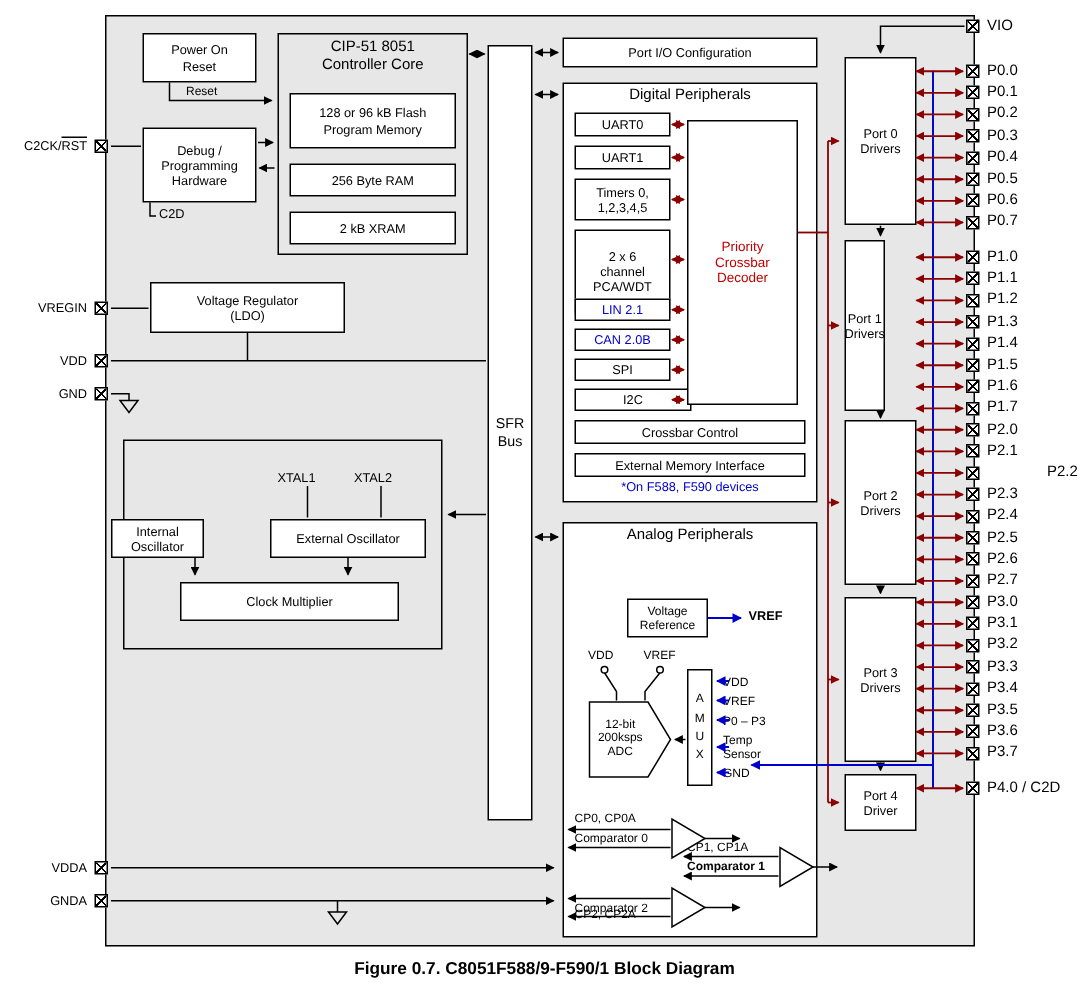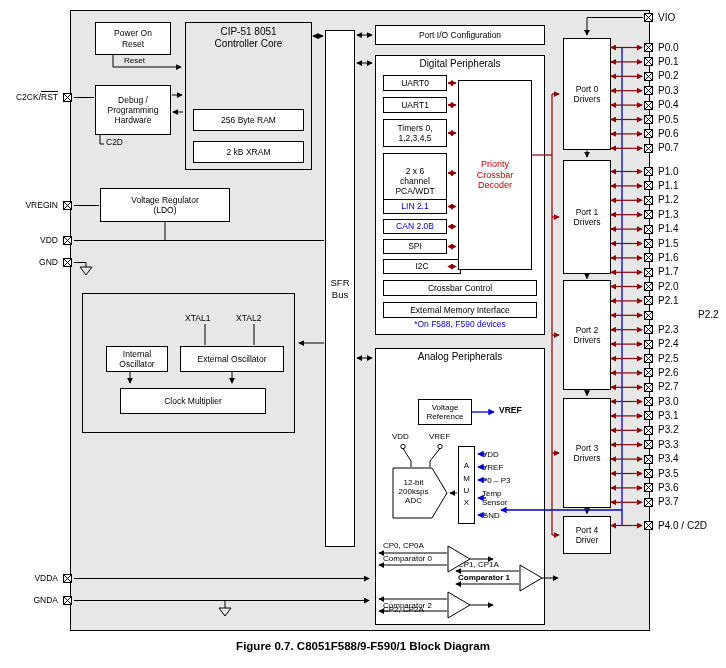--- a/index.html
+++ b/index.html
@@ -186,30 +186,32 @@
 Reset</div>
   <div class="lbl f8" style="left:124px; top:56px;">Reset</div>
   <div class="box" style="left:95px; top:85px; width:76px; height:50px;">Debug /
 Programming
 Hardware</div>
   <div class="lbl f85" style="left:106px; top:138px;">C2D</div>
 
   <div class="box nofill" style="left:185px; top:22px; width:127px; height:148px;"></div>
   <div class="lbl f10 ctr" style="left:185px; top:26px; width:127px;">CIP-51 8051
 Controller Core</div>
+  <div class="box" style="left:193px; top:62px; width:111px; height:37px;">128 or 96 kB Flash
+Program Memory</div>
   <div class="box" style="left:193px; top:109px; width:111px; height:22px;">256 Byte RAM</div>
   <div class="box" style="left:193px; top:141px; width:111px; height:22px;">2 kB XRAM</div>
 
   <div class="box" style="left:100px; top:188px; width:130px; height:34px;">Voltage Regulator
 (LDO)</div>
 
   <div class="box nofill" style="left:82px; top:293px; width:213px; height:140px;"></div>
   <div class="lbl f85" style="left:185px; top:314px;">XTAL1</div>
   <div class="lbl f85" style="left:236px; top:314px;">XTAL2</div>
-  <div class="box" style="left:106px; top:346px; width:62px; height:26px;">Internal Oscillator</div>
+  <div class="box" style="left:74px; top:346px; width:62px; height:26px;">Internal Oscillator</div>
   <div class="box" style="left:180px; top:346px; width:104px; height:26px;">External Oscillator</div>
   <div class="box" style="left:120px; top:388px; width:146px; height:26px;">Clock Multiplier</div>
 
   <div class="box f95" style="left:325px; top:30px; width:30px; height:517px;">SFR
 Bus</div>
 
   <div class="box" style="left:375px; top:25px; width:170px; height:20px;">Port I/O Configuration</div>
 
   <div class="box" style="left:375px; top:55px; width:170px; height:280px;"></div>
   <div class="lbl f10 ctr" style="left:375px; top:58px; width:170px;">Digital Peripherals</div>
@@ -254,21 +256,21 @@
 
   <div class="lbl f8" style="left:383px; top:541px;">CP0, CP0A</div>
   <div class="lbl f8" style="left:383px; top:554px;">Comparator 0</div>
   <div class="lbl f8" style="left:458px; top:560px;">CP1, CP1A</div>
   <div class="lbl f8" style="left:458px; top:573px;font-weight:bold;">Comparator 1</div>
   <div class="lbl f8" style="left:383px; top:588px;margin-top:17px;">CP2, CP2A</div>
   <div class="lbl f8" style="left:383px; top:601px;">Comparator 2</div>
 
   <div class="box" style="left:563px; top:38px;  width:48px; height:112px;">Port 0
 Drivers</div>
-  <div class="box" style="left:563px; top:160px; width:48px; height:114px;">Port 1
+  <div class="box" style="left:563px; top:160px; width:27px; height:114px;">Port 1
 Drivers</div>
   <div class="box" style="left:563px; top:280px; width:48px; height:110px;">Port 2
 Drivers</div>
   <div class="box" style="left:563px; top:398px; width:48px; height:110px;">Port 3
 Drivers</div>
   <div class="box" style="left:563px; top:516px; width:48px; height:38px;">Port 4
 Driver</div>
 
   <div class="lpin-lab" style="top:92px;"><span>C2CK/</span><span class="ov">RST</span></div>
   <span class="pinbox" style="left:63px; top:93px;"></span>

